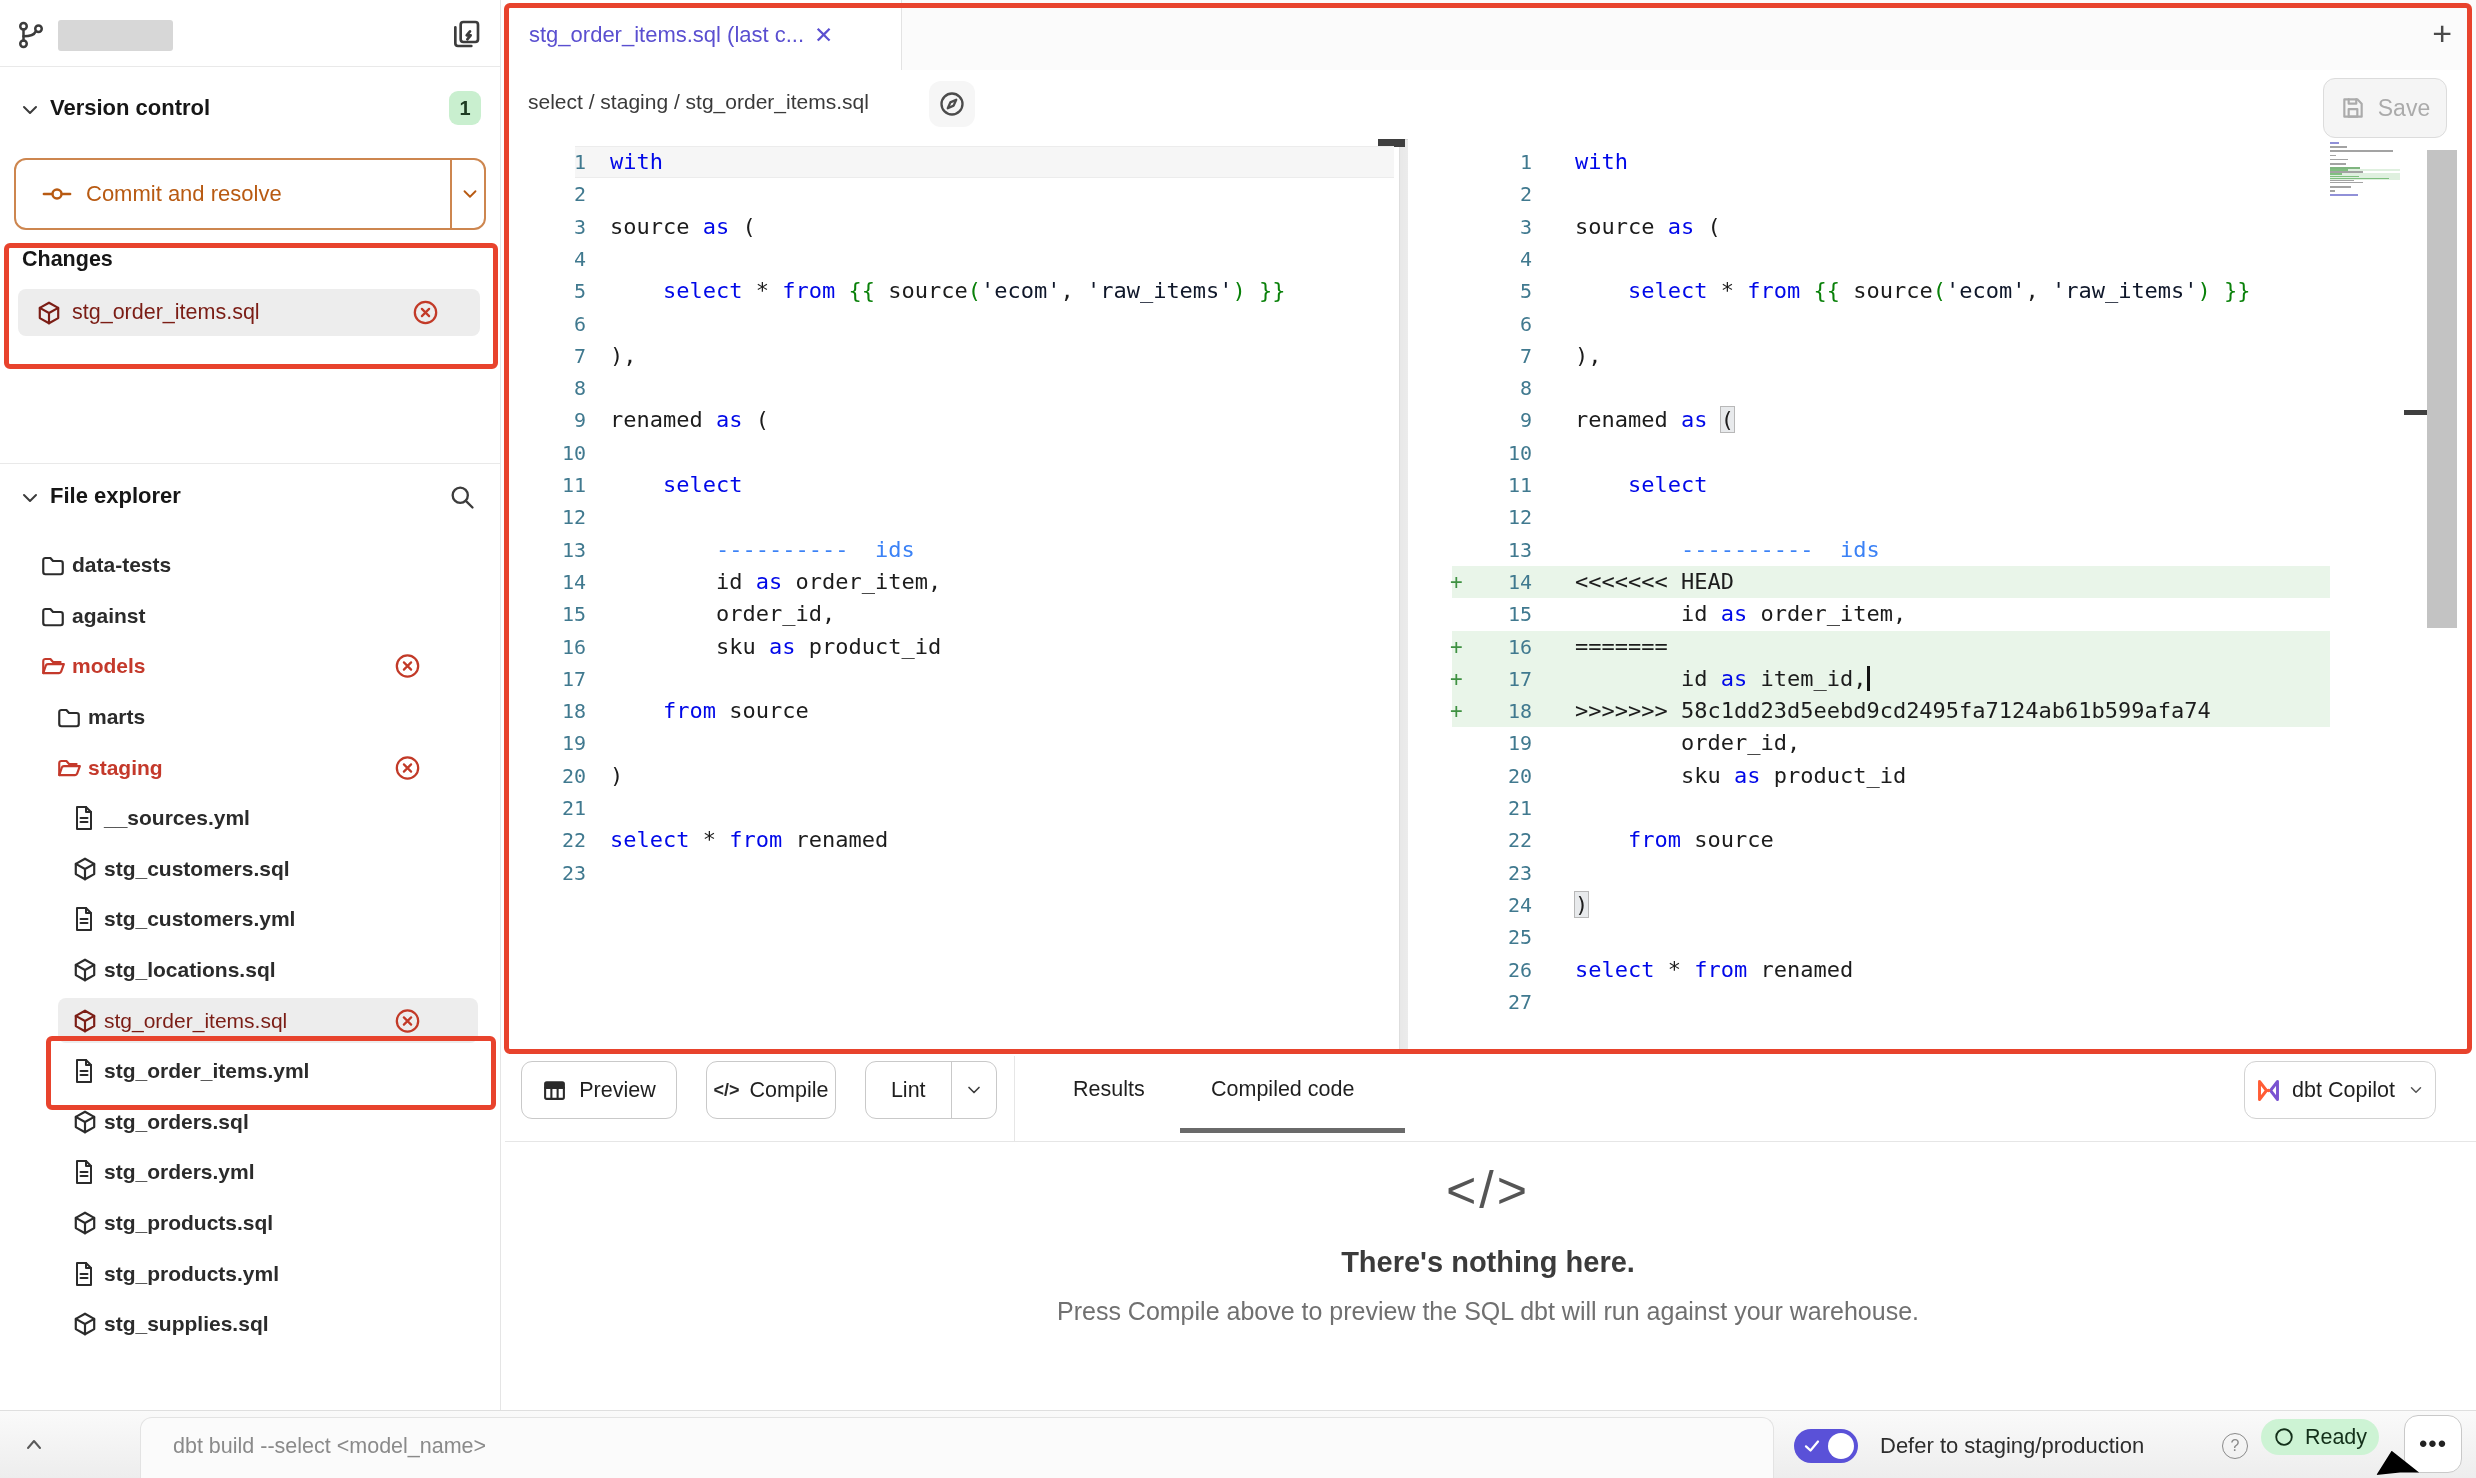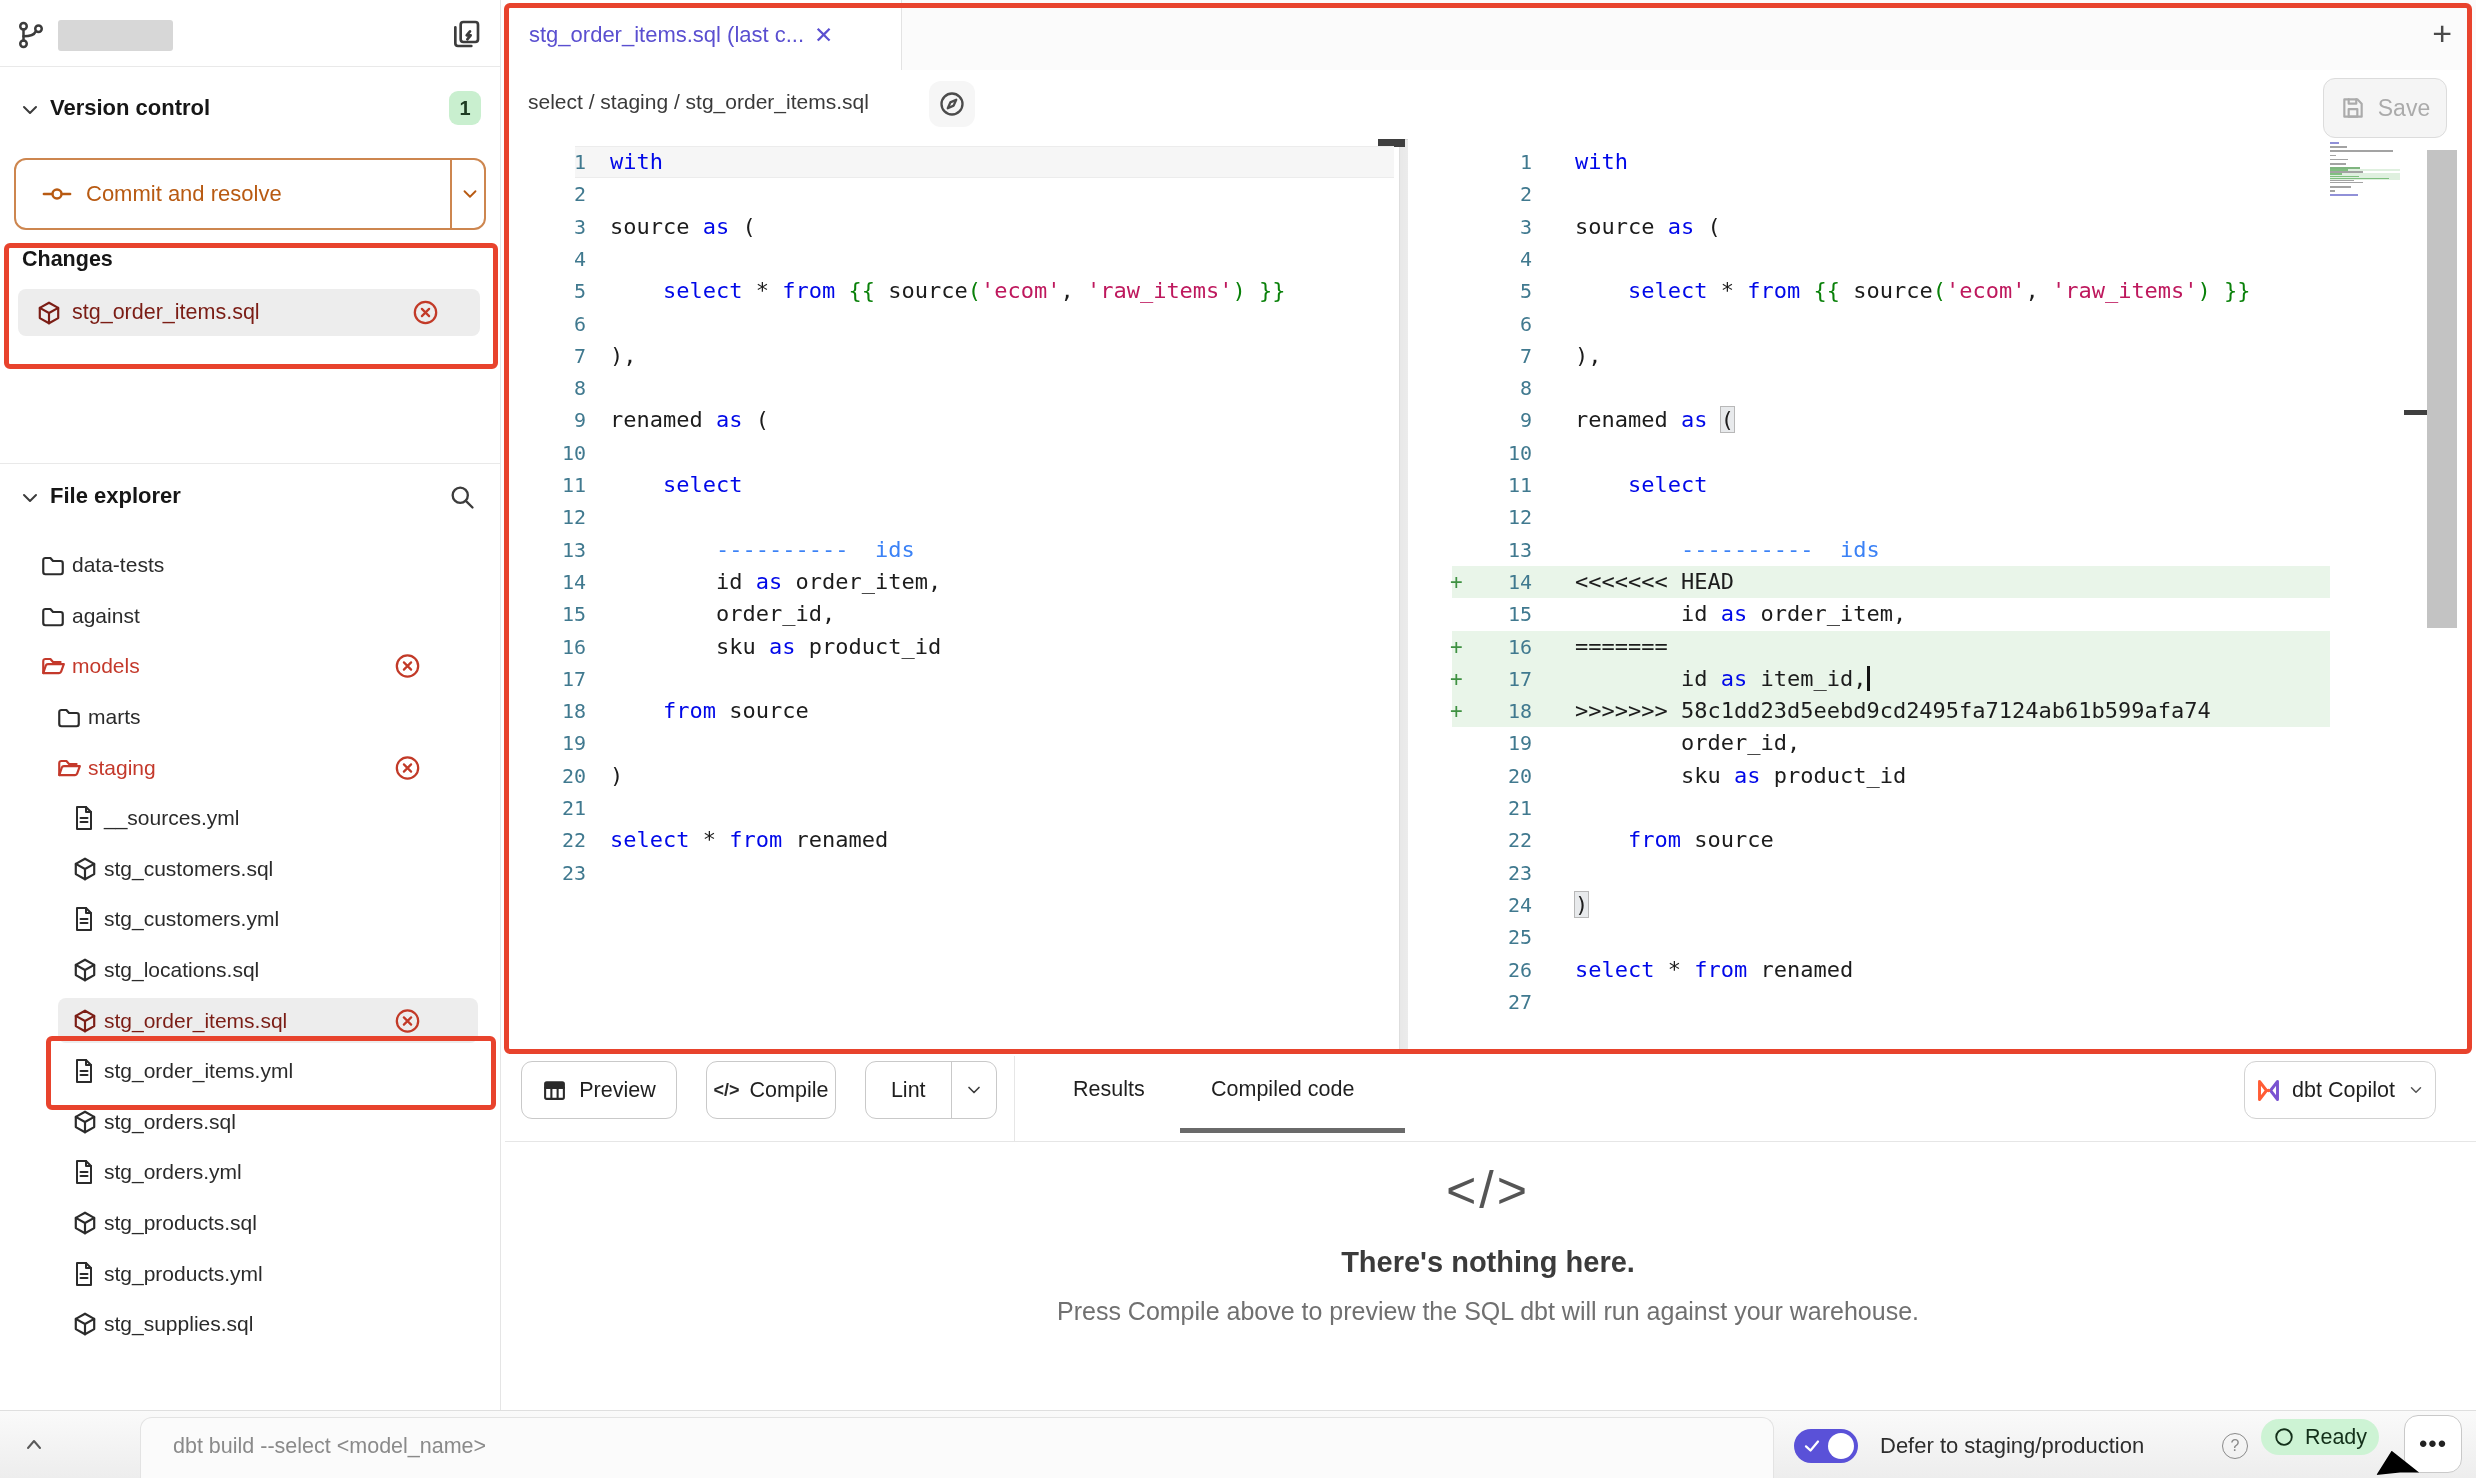--- a/index.html
+++ b/index.html
@@ -19,21 +19,21 @@
   #commit-btn{position:absolute;left:14px;top:158px;width:468px;height:68px;border:2px solid #cd864f;border-radius:12px;
               background:#fff;display:flex;align-items:center;color:#b85a12;}
   #commit-btn .lbl{font-size:22px;font-weight:500;margin-left:14px;}
   #commit-split{position:absolute;left:434px;top:0;bottom:0;width:2px;background:#cd864f;}
   #changes-item{position:absolute;left:18px;top:289px;width:462px;height:47px;background:#ededed;border-radius:8px;
                 display:flex;align-items:center;color:#7b1d15;}
   #changes-item .lbl{font-size:21.5px;font-weight:500;margin-left:10px;}
   .xcirc{color:#c23a28;}
   
   #file-tree{position:absolute;left:0;top:540px;width:500px;}
-  .trow{position:relative;height:50.6px;display:flex;align-items:center;font-size:21px;color:#2b2b2b;}
+  .trow{position:relative;height:50.6px;display:flex;align-items:center;font-size:21px;color:#2b2b2b;font-weight:bold;}
   .trow .ticon{position:absolute;top:50%;transform:translateY(-50%);}
   .trow .tlabel{position:absolute;top:50%;transform:translateY(-50%);white-space:nowrap;}
   .trow.mod{color:#c4392b;}
   .trow.sel{color:#7b1d15;font-weight:500;}
   .trow .selbg{position:absolute;left:58px;right:22px;top:3px;bottom:3px;background:#ededed;border-radius:8px;}
   .trow .tx{position:absolute;left:394px;top:50%;transform:translateY(-50%);}
 
   
   #tabbar{position:absolute;left:501px;top:0;width:1975px;height:70px;background:#fbfbfb;border-bottom:1px solid #e6e6e6;}
   #tab-active{position:absolute;left:0;top:0;width:400px;height:70px;background:#fff;border-right:1px solid #e3e3e3;
@@ -55,21 +55,21 @@
   #pane-right{left:1408px;width:1068px;}
   .crow{position:absolute;left:0;right:0;height:32.3px;line-height:32.3px;}
   .crow .ln{position:absolute;left:0;text-align:right;color:#40798f;font-size:20px;z-index:2;}
   #pane-left .ln{width:85px;} #pane-right .ln{width:124px;}
   .crow .plus{position:absolute;left:42px;color:#3f9142;z-index:2;font-size:21px;}
   .crow .code{position:absolute;white-space:pre;z-index:2;}
   #pane-left .code{left:109px;} #pane-right .code{left:167px;}
   .crow.diff::before{content:'';position:absolute;left:44px;width:878px;top:0;bottom:0;background:#e9f5e9;z-index:1;}
   .crow.cur::before{content:'';position:absolute;left:74px;right:3px;top:0;bottom:0;background:#f6f6f6;
                     border-top:1px solid #ececec;border-bottom:1px solid #ececec;z-index:1;}
-  .tk-p{color:#1c1c1c}.tk-k{color:#0008e8}.tk-s{color:#be185d}.tk-c{color:#3b82f6}.tk-g{color:#0a810a}
+  .tk-p{color:#1c1c1c}.tk-k{color:#0008e8}.tk-s{color:#0f172a}.tk-c{color:#3b82f6}.tk-g{color:#0a810a}
   .tk-bm{background:#e8eaec;outline:1px solid #b8b8b8;}
   .caret{display:inline-block;width:3px;height:25px;background:#141414;vertical-align:text-bottom;margin-left:1px;}
   .guide{position:absolute;width:1px;background:#e4e4e4;z-index:0;}
   #pane-shadow{position:absolute;left:1400px;top:139px;width:52px;height:910px;
                background:linear-gradient(to right,rgba(0,0,0,0.09),rgba(0,0,0,0));}
   #pane-sep{position:absolute;left:1399px;top:139px;width:1px;height:910px;background:#dedede;}
   #minimap{position:absolute;left:2330px;top:142px;width:70px;}
   .mmrow{height:2.1px;position:relative;}
   .mmrow .bar{position:absolute;left:0;top:0;height:1.6px;}
   .mmrow.diff{background:#dff0df;}

